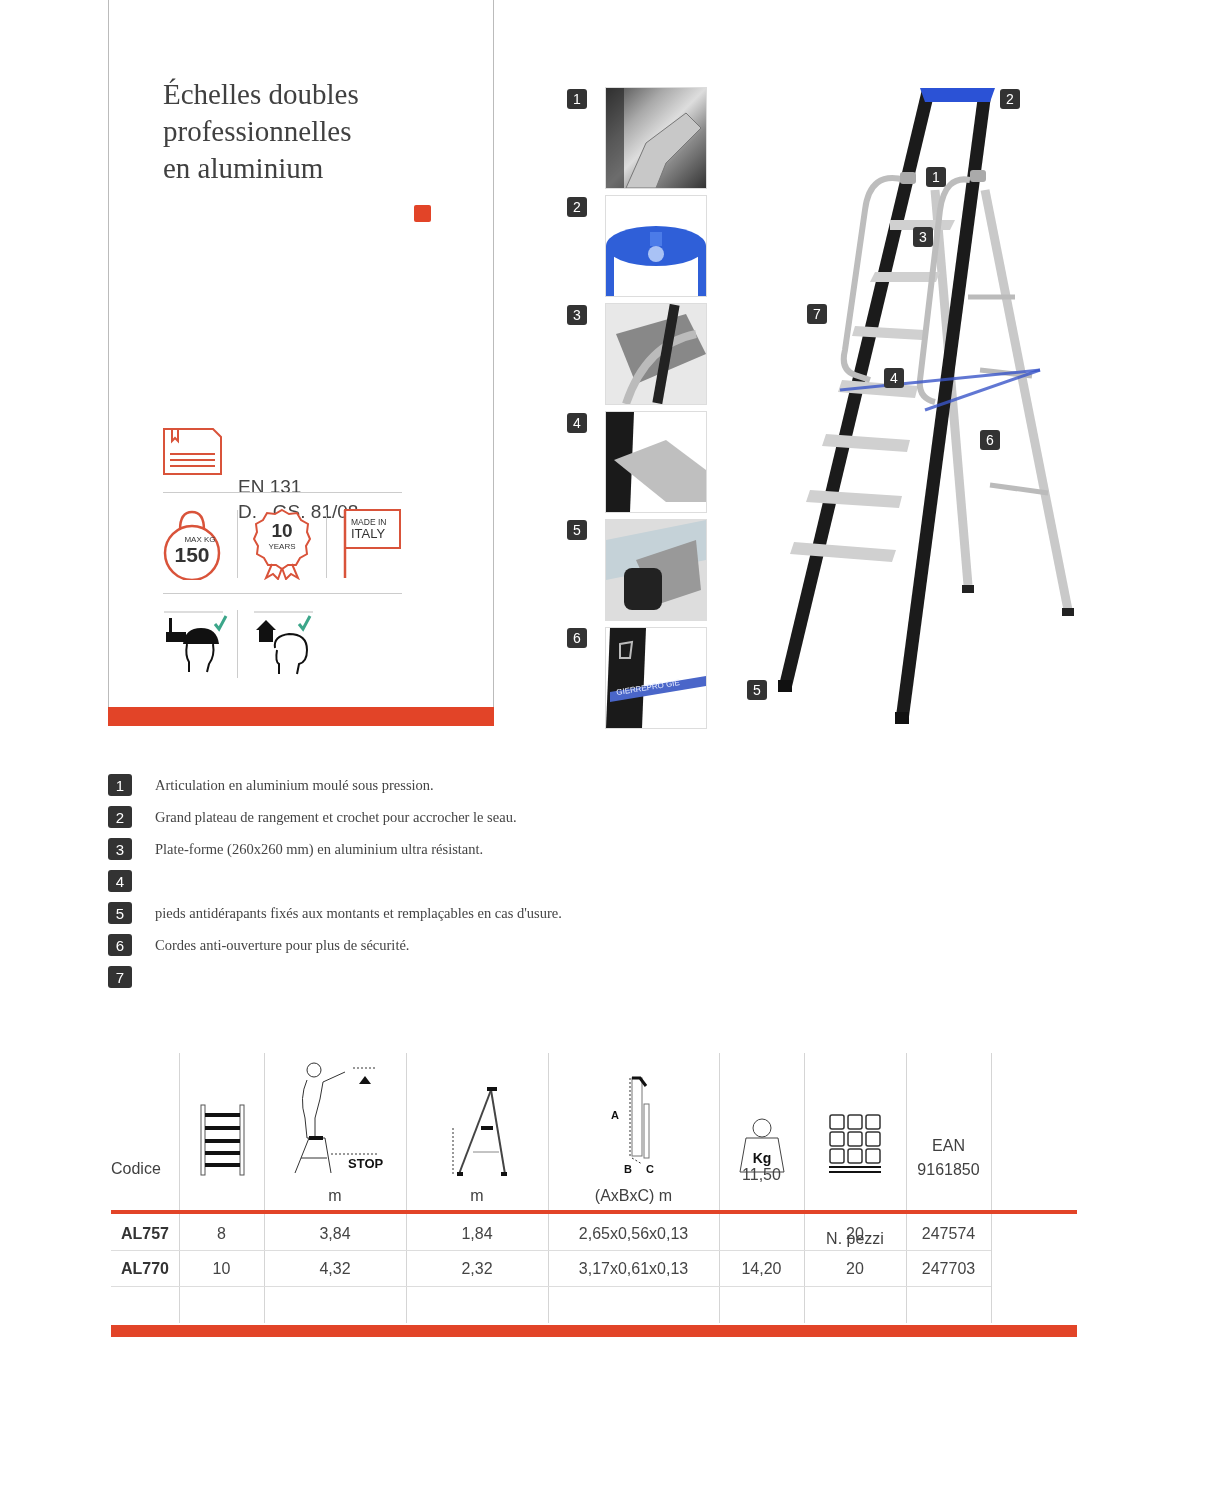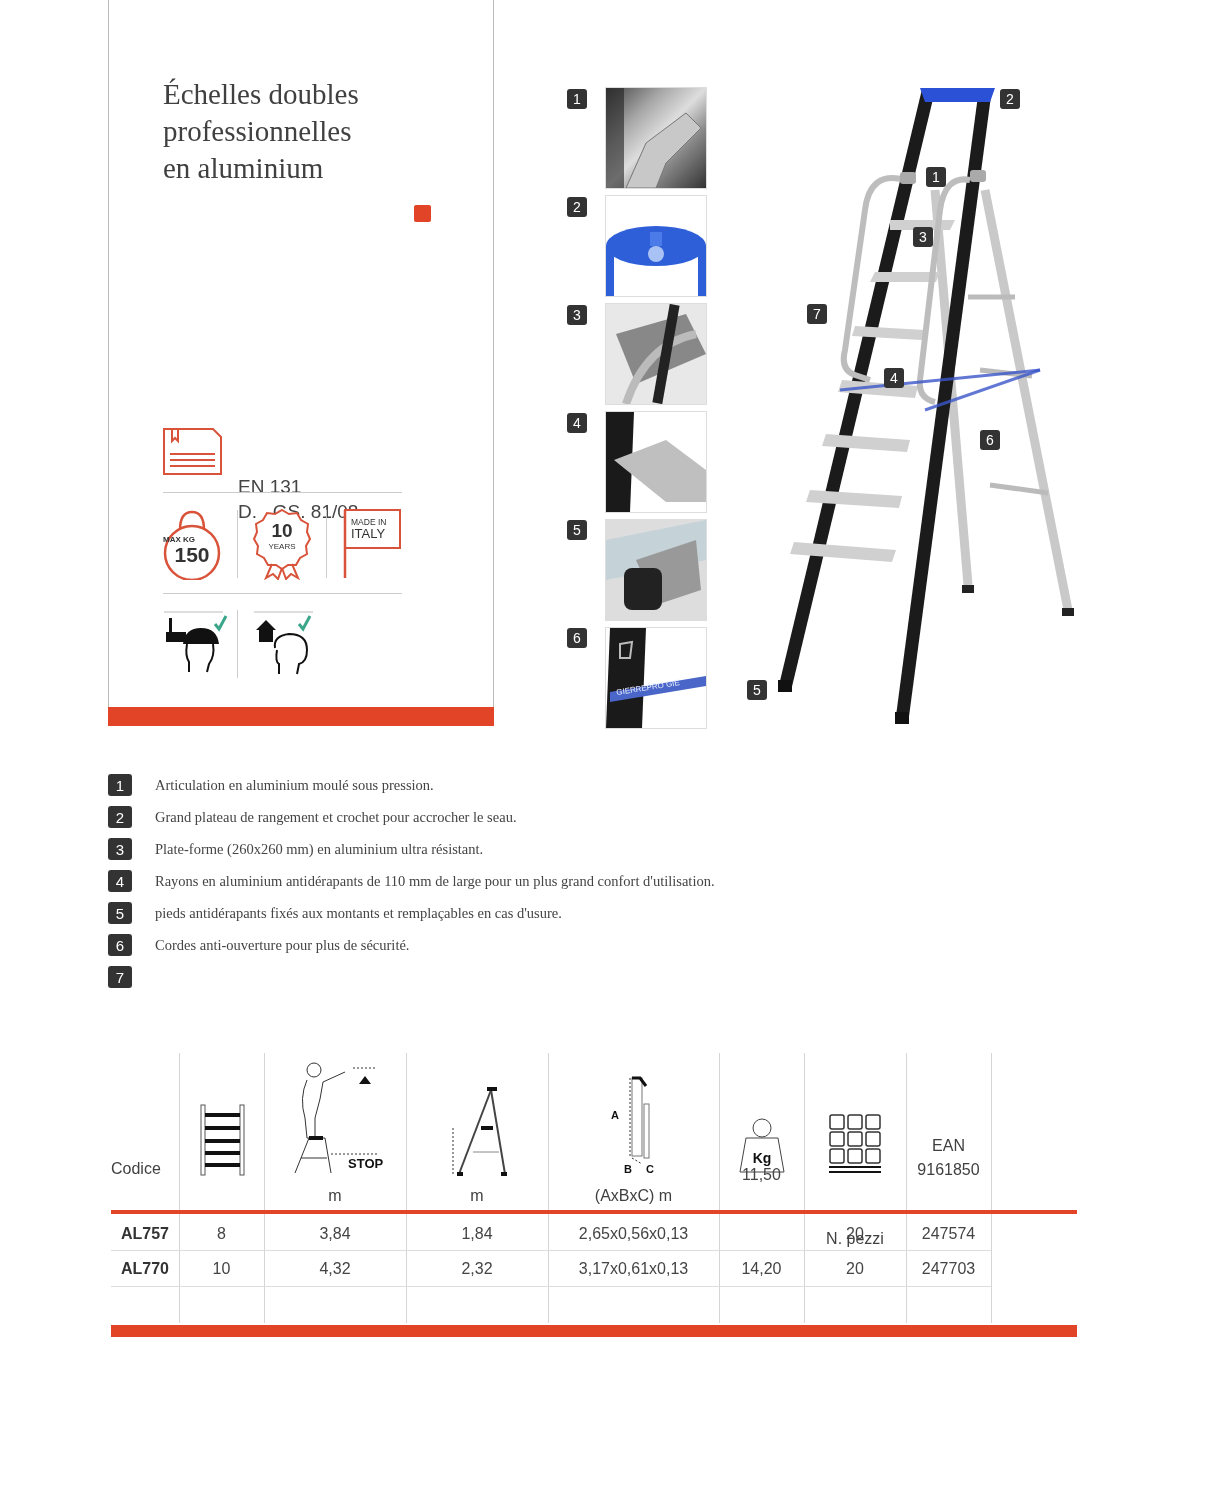--- a/index.html
+++ b/index.html
@@ -48,21 +48,21 @@
   <div>EN 131</div>
   <div style="white-space:pre">D.   GS. 81/08</div>
 </div>
 <div class="hr" style="left:163px;top:492px;width:239px;"></div>
 
 <div class="abs" style="left:163px;top:508px;width:58px;height:72px">
   <svg width="58" height="72" class="abs" style="left:0;top:0">
     <path d="M17 22 Q17 4 29 4 Q41 4 41 22" fill="none" stroke="#d9533a" stroke-width="2.5"></path>
     <circle cx="29" cy="45" r="27" fill="#fff" stroke="#d9533a" stroke-width="2.5"></circle>
   </svg>
-  <div class="abs" style="left:0;top:27px;width:58px;font-size:8px;font-weight:bold;color:#333">MAX KG</div>
+  <div class="abs" style="left:8px;top:27px;width:58px;text-align:center;font-size:8px;font-weight:normal;color:#333">MAX KG</div>
   <div class="abs" style="left:0;top:35px;width:58px;text-align:center;font-size:21px;font-weight:bold;color:#333">150</div>
 </div>
 <div class="vr" style="left:237px;top:510px;height:68px"></div>
 
 <div class="abs" style="left:252px;top:508px;width:60px;height:72px">
   <svg width="60" height="72" class="abs" style="left:0;top:0">
     <polygon points="30,2 37,6 45,5 49,12 56,16 55,24 58,31 54,38 55,46 48,50 44,57 36,57 30,61 24,57 16,57 12,50 5,46 6,38 2,31 5,24 4,16 11,12 15,5 23,6" fill="#fff" stroke="#d9533a" stroke-width="2"></polygon>
     <path d="M20 56 L14 70 L21 66 L26 71 L30 60" fill="none" stroke="#d9533a" stroke-width="2"></path>
     <path d="M40 56 L46 70 L39 66 L34 71 L30 60" fill="none" stroke="#d9533a" stroke-width="2"></path>
   </svg>
@@ -197,21 +197,20 @@
 <div class="feat" style="top:806px">
     <div class="badge">2</div>
     <span class="t">Grand plateau de rangement et crochet pour accrocher le seau.</span>
   </div>
 <div class="feat" style="top:838px">
     <div class="badge">3</div>
     <span class="t">Plate-forme (260x260 mm) en aluminium ultra résistant.</span>
   </div>
 <div class="feat" style="top:870px">
     <div class="badge">4</div>
-    <span class="t">Rayons en aluminium antidérapants de 110 mm de large pour un plus grand confort d'utilisation.</span>
   </div>
 <div class="feat" style="top:902px">
     <div class="badge">5</div>
     <span class="t">pieds antidérapants fixés aux montants et remplaçables en cas d'usure.</span>
   </div>
 <div class="feat" style="top:934px">
     <div class="badge">6</div>
     <span class="t">Cordes anti-ouverture pour plus de sécurité.</span>
   </div>
 <div class="feat" style="top:966px">

